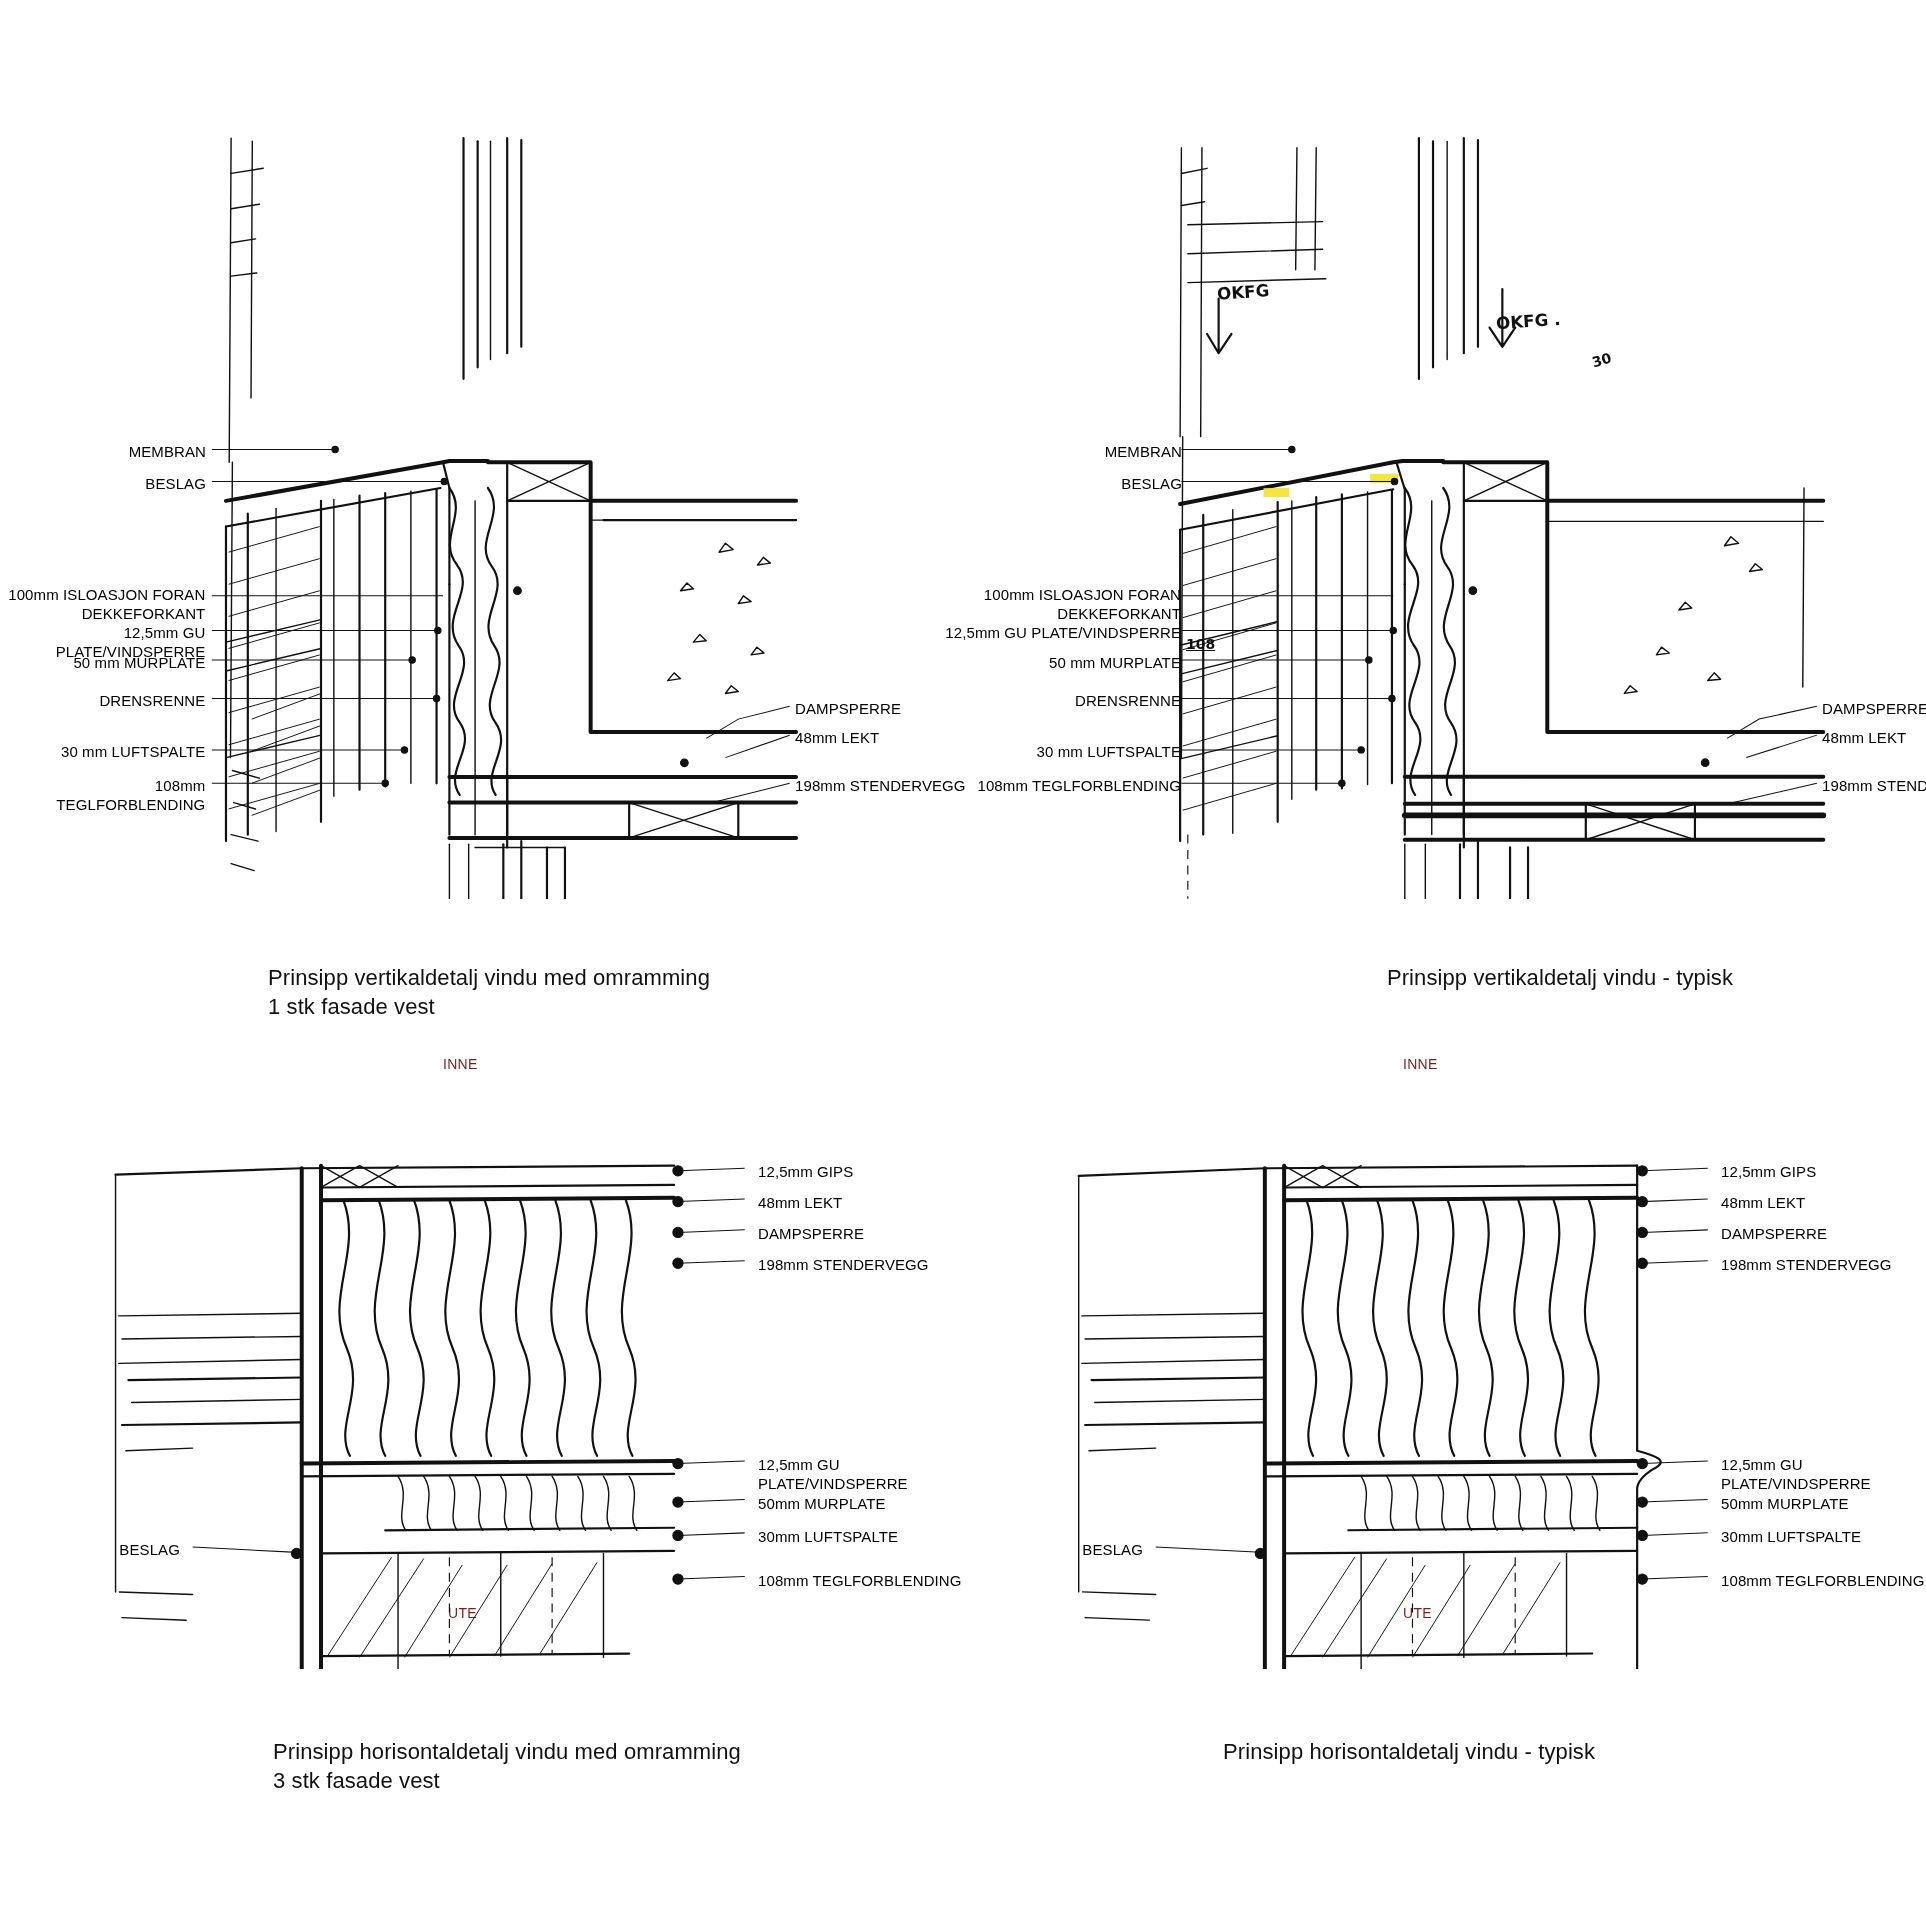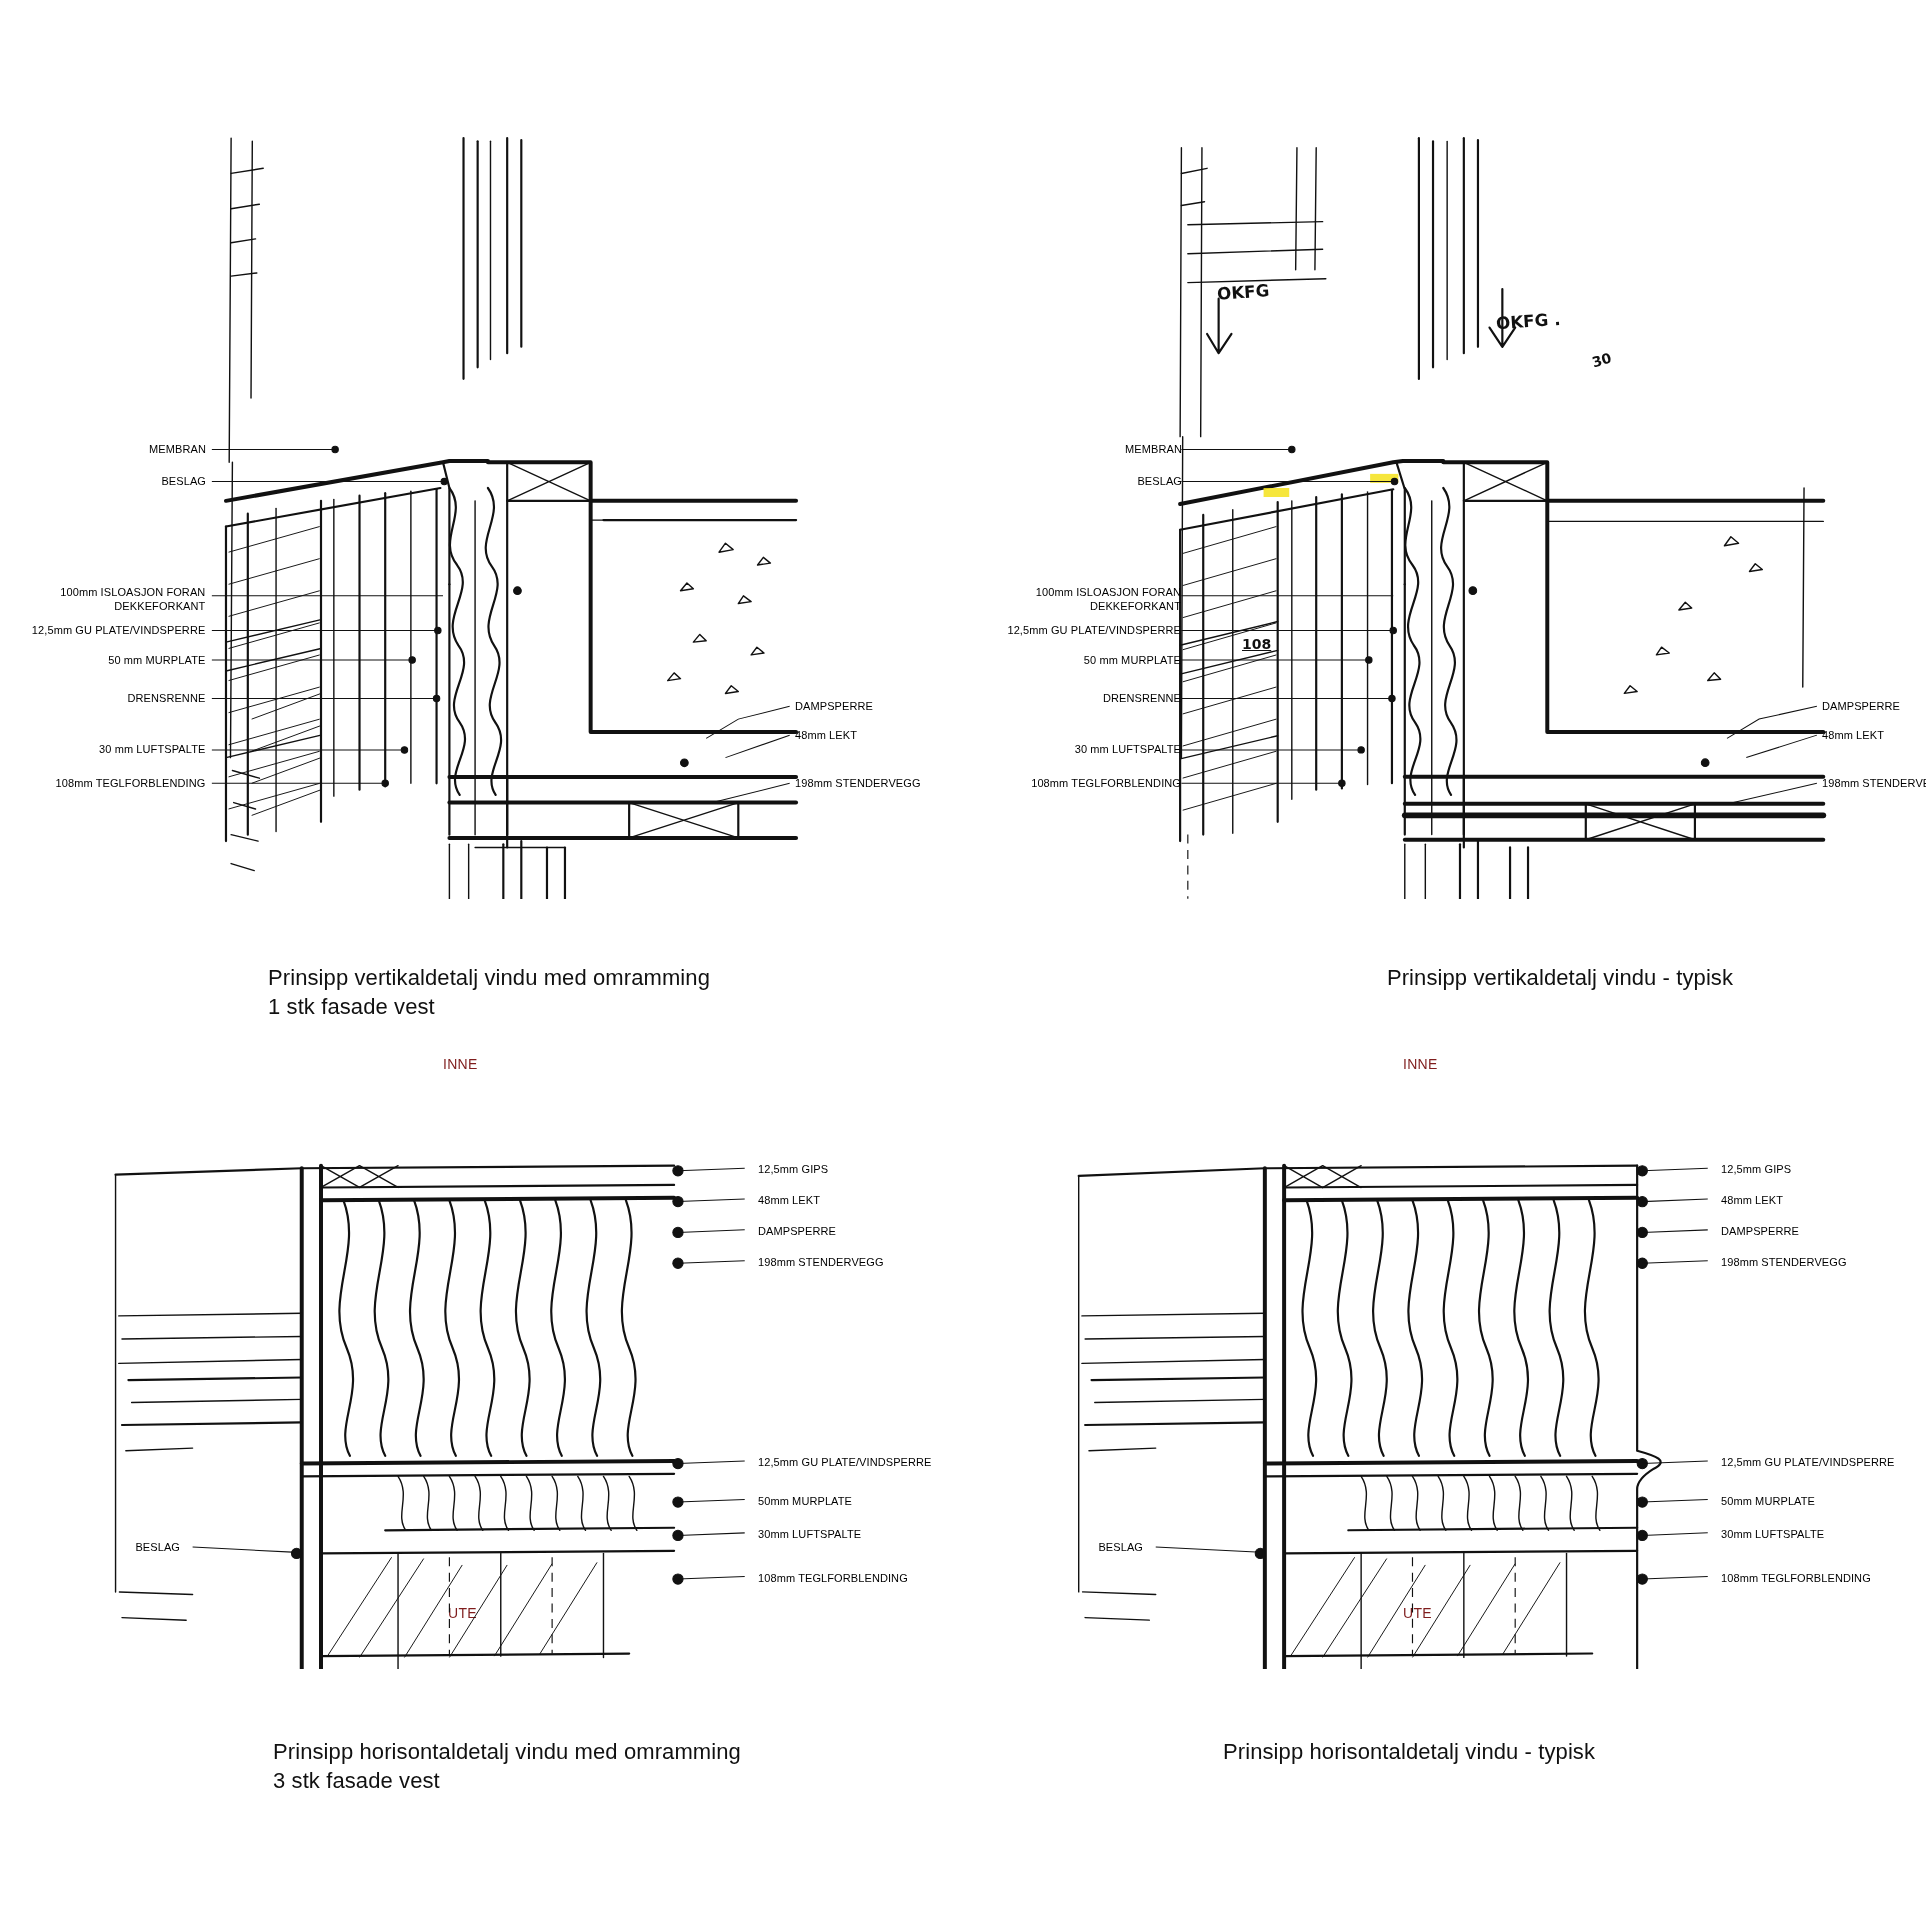--- a/index.html
+++ b/index.html
@@ -27,21 +27,21 @@
   .panel-caption {
     position: absolute;
     font-size: 22px;
     line-height: 1.32;
     color: #111;
     white-space: pre-line;
     letter-spacing: 0.1px;
   }
   .lbl {
     position: absolute;
-    font-size: 11px;
+    font-size: 15px;
     line-height: 1.25;
     color: #000;
     white-space: pre-line;
     letter-spacing: 0.1px;
   }
   .lbl.right { text-align: left; }
   .lbl.left { text-align: right; }
   .zone-lbl {
     position: absolute;
     font-size: 14px;
@@ -329,21 +329,21 @@
   <div class="lbl left" style="left:931px; top:692px; width:250px;">DRENSRENNE</div>
   <div class="lbl left" style="left:931px; top:743px; width:250px;">30 mm LUFTSPALTE</div>
   <div class="lbl left" style="left:931px; top:777px; width:250px;">108mm TEGLFORBLENDING</div>
 
   <div class="lbl right" style="left:1822px; top:700px; width:193px;">DAMPSPERRE</div>
   <div class="lbl right" style="left:1822px; top:729px; width:193px;">48mm LEKT</div>
   <div class="lbl right" style="left:1822px; top:777px; width:193px;">198mm STENDERVEGG</div>
 
   <div class="hand" style="left:1217px; top:282px; transform:rotate(-4deg);">OKFG</div>
   <div class="hand" style="left:1496px; top:311px; transform:rotate(-4deg);">OKFG .</div>
-  <div class="hand" style="left:1242px; top:636px; font-size:14px;text-decoration:underline;">108</div>
+  <div class="hand" style="left:1186px; top:636px; font-size:14px;text-decoration:underline;">108</div>
   <div class="hand" style="left:1592px; top:352px; font-size:14px; transform:rotate(-16deg);">30</div>
 
   <div class="panel-caption" style="left:1223px; top:963px; width:674px;text-align:center;">Prinsipp vertikaldetalj vindu - typisk</div>
 
   <div class="zone-lbl" style="left:443px; top:1056px;">INNE</div>
   <div class="zone-lbl" style="left:448px; top:1605px;">UTE</div>
 
   <div class="panel" style="left:0px; top:1104px; width:963px; height:565px;">
     <svg width="963" height="565" viewBox="0 0 1500 880">
 

